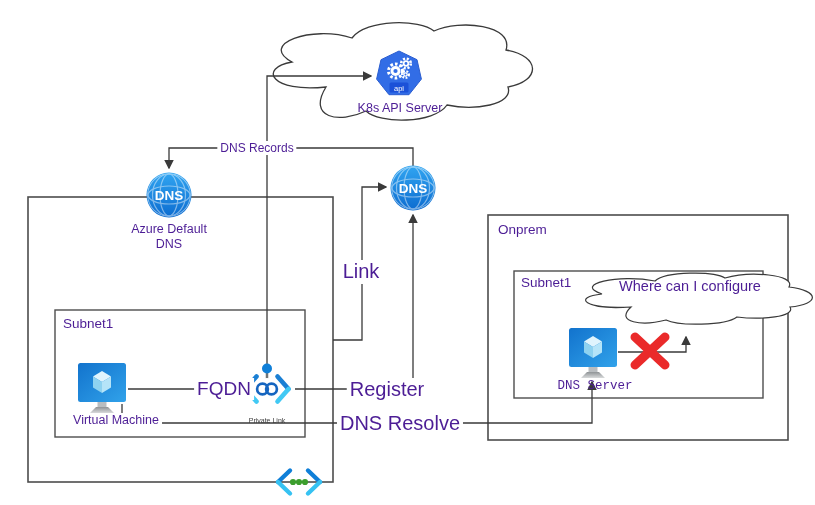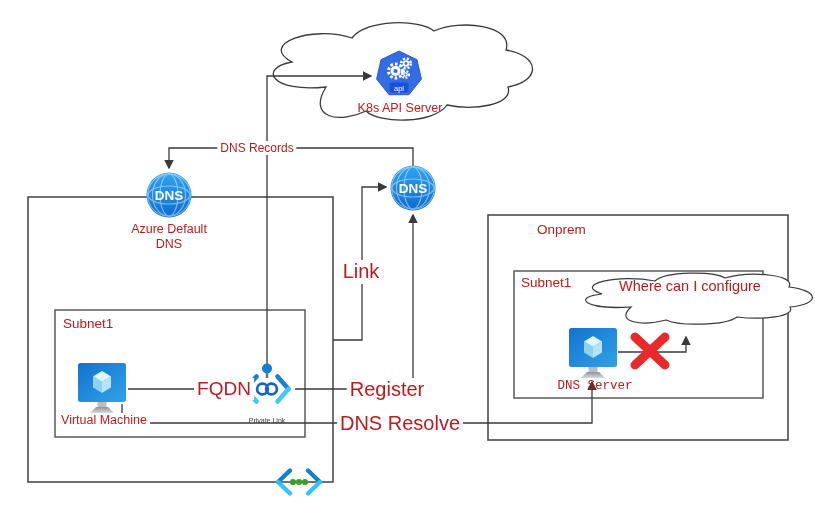--- a/index.html
+++ b/index.html
@@ -1,19 +1,19 @@
 <!DOCTYPE html>
 <html><head>
 <meta charset="utf-8">
 <style>
   html,body{margin:0;padding:0;background:#fff;}
   #canvas{position:relative;width:815px;height:505px;background:#fff;overflow:hidden;
           font-family:"Liberation Sans",sans-serif;color:#2f2f2f;}
   #wires{position:absolute;left:0;top:0;}
-  .lbl{position:absolute;white-space:nowrap;color:#b91c1c;line-height:1.18;}
+  .lbl{position:absolute;white-space:nowrap;color:#4c1d95;line-height:1.18;}
   .c{transform:translateX(-50%);text-align:center;}
   .bgw{background:#fff;padding:0 3px;}
   .f12{font-size:12px;}
   .f12h{font-size:12.5px;}
   .f13{font-size:13.5px;}
   .f14{font-size:14.5px;}
   .f19{font-size:19px;margin-left:42px;}
   .f20{font-size:20px;}
   .f7{font-size:7px;color:#3b3b3b;}
 </style>
@@ -165,33 +165,33 @@
 <div class="lbl c f12 bgw" style="left:257px;top:141px;">DNS Records</div>
 
 <div class="lbl c f12h" style="left:169px;top:222px;">
   <span style="display:block">Azure Default</span>
   <span style="display:block">DNS</span>
 </div>
 
 
 <div class="lbl f13" style="left:63px;top:316px;">Subnet1</div>
 
-<div class="lbl c f12h bgw" style="left:104px;top:413px;">Virtual Machine</div>
+<div class="lbl c f12h bgw" style="left:116px;top:413px;">Virtual Machine</div>
 
 <div class="lbl c f19 bgw" style="left:182px;top:378px;">FQDN</div>
 
 <div class="lbl c f7" style="left:267px;top:417px;">Private Link</div>
 
 <div class="lbl c f20 bgw" style="left:361px;top:260px;">Link</div>
 
 <div class="lbl c f20 bgw" style="left:387px;top:378px;">Register</div>
 
 <div class="lbl c f20 bgw" style="left:400px;top:412px;">DNS Resolve</div>
 
-<div class="lbl f13" style="left:498px;top:222px;margin-left:39px;">Onprem</div>
+<div class="lbl f13" style="left:498px;top:222px;">Onprem</div>
 
 <div class="lbl f13" style="left:521px;top:275px;">Subnet1</div>
 
 <div class="lbl c f12h" style="left:595px;top:379px;font-family:Liberation Mono, monospace;">DNS Server</div>
 
 <div class="lbl c f14" style="left:690px;top:278px;">
   <span style="display:block">Where can I configure</span>
 </div>
 
 </div>

